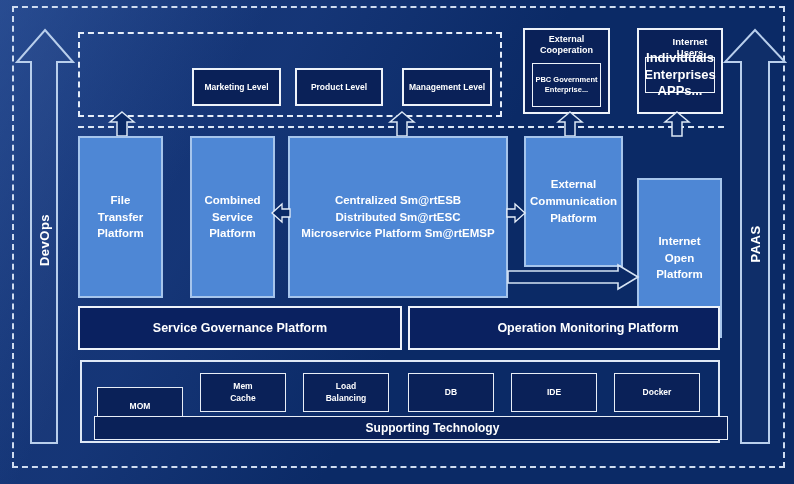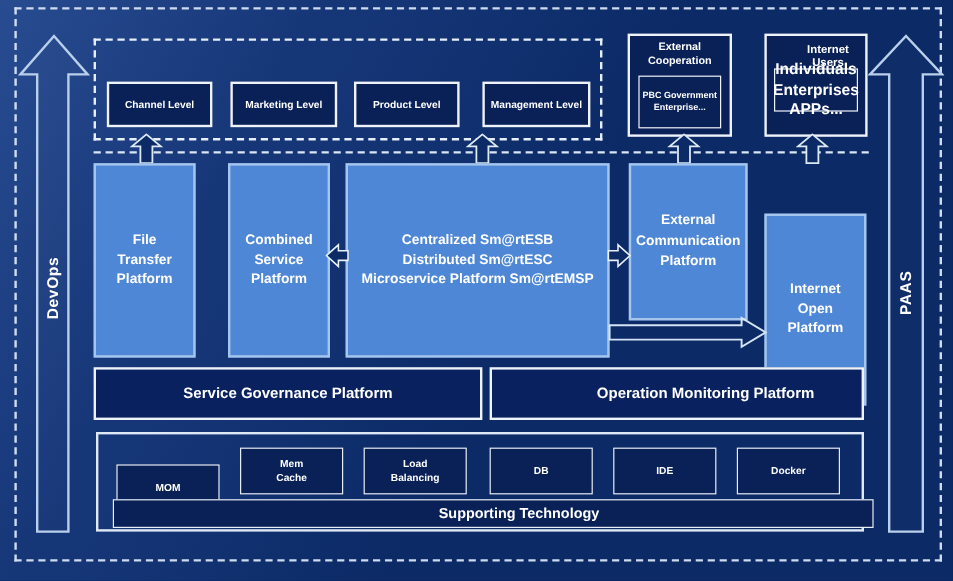--- a/index.html
+++ b/index.html
@@ -94,21 +94,20 @@
     <polygon points="31,2 59,34 43,34 43,415 17,415 17,34 3,34" fill="rgba(255,255,255,0.02)" stroke="#b9cfec" stroke-width="2" stroke-linejoin="miter"></polygon>
   </svg>
   <div class="abs rail-label" style="left:44px;top:240px;">DevOps</div>
 
   <svg class="abs" style="left:723px;top:28px;" width="64" height="418" viewBox="0 0 64 418">
     <polygon points="32,2 62,34 46,34 46,415 18,415 18,34 2,34" fill="rgba(255,255,255,0.02)" stroke="#b9cfec" stroke-width="2" stroke-linejoin="miter"></polygon>
   </svg>
   <div class="abs rail-label" style="left:755px;top:244px;">PAAS</div>
 
   <div class="abs top-dashed-box"></div>
-  <div class="abs level-box center" style="left:89px;width:88px;">Channel Level</div>
   <div class="abs level-box center" style="left:192px;width:89px;">Marketing Level</div>
   <div class="abs level-box center" style="left:295px;width:88px;">Product Level</div>
   <div class="abs level-box center" style="left:402px;width:90px;">Management Level</div>
 
   <div class="abs coop-box">
     <div class="abs coop-title ml">External
 Cooperation</div>
     <div class="abs coop-inner center ml">PBC Government
 Enterprise...</div>
   </div>

